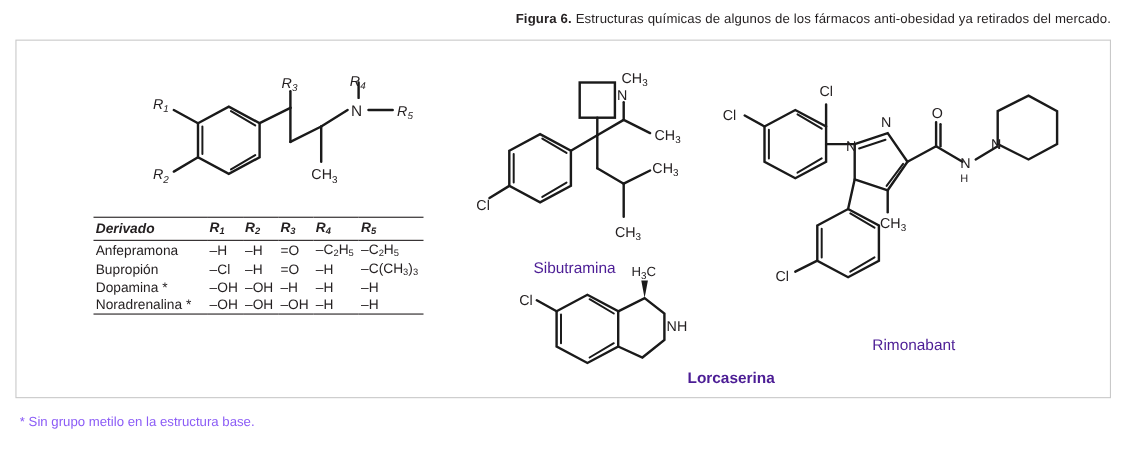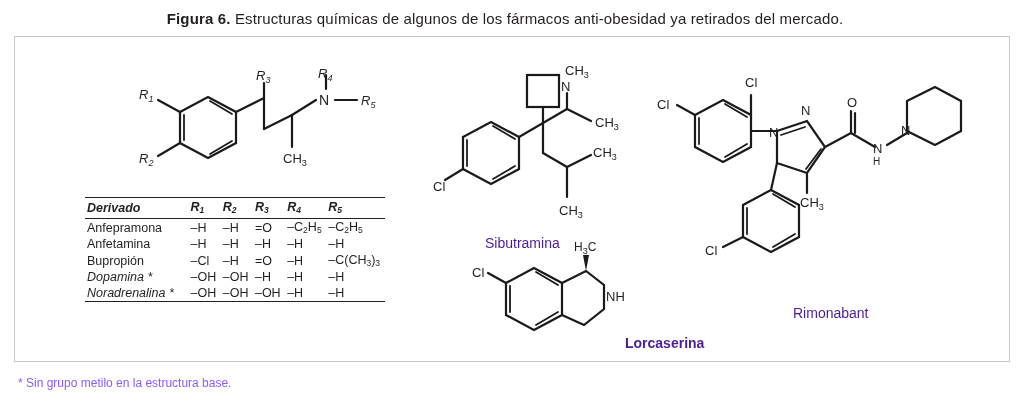--- a/index.html
+++ b/index.html
@@ -13,22 +13,22 @@
     font-family: "Liberation Sans", sans-serif;
     color: #231f20;
     position: relative;
     overflow: hidden;
   }
   .caption {
     position: absolute;
     top: 10px;
     left: 0;
     width: 1010px;
-    text-align: center;
-    font-size: 15px;
+    text-align: right;
+    font-size: 12px;
     color: #231f20;
     letter-spacing: 0.01em;
   }
   .caption b {
     font-weight: bold;
   }
   .figure-box {
     position: absolute;
     top: 36px;
     left: 14px;
@@ -74,21 +74,20 @@
     font-size: 12.5px;
   }
   .deriv-table tbody tr:last-child {
     border-bottom: 1.6px solid #231f20;
   }
   .deriv-table td.name {
     min-width: 96px;
     margin-left: 20px;
   }
   .deriv-table td.name.italic {
-    font-style: italic;
   }
   sub { font-size: 0.68em; vertical-align: -0.25em; }
 
   
   .struct-label {
     position: absolute;
     font-size: 14px;
     color: #4c1d95;
   }
   #label-sibutramina { left: 470px; top: 198px; }
@@ -260,28 +259,20 @@
     <tbody id="table-body">
         <tr>
           <td class="name">Anfepramona</td>
           <td>–H</td>
           <td>–H</td>
           <td>=O</td>
           <td>–C<sub>2</sub>H<sub>5</sub></td>
           <td>–C<sub>2</sub>H<sub>5</sub></td>
         </tr>
         <tr>
-          <td class="name">Anfetamina</td>
-          <td>–H</td>
-          <td>–H</td>
-          <td>–H</td>
-          <td>–H</td>
-          <td>–H</td>
-        </tr>
-        <tr>
           <td class="name">Bupropión</td>
           <td>–Cl</td>
           <td>–H</td>
           <td>=O</td>
           <td>–H</td>
           <td>–C(CH<sub>3</sub>)<sub>3</sub></td>
         </tr>
         <tr>
           <td class="name italic">Dopamina *</td>
           <td>–OH</td>

